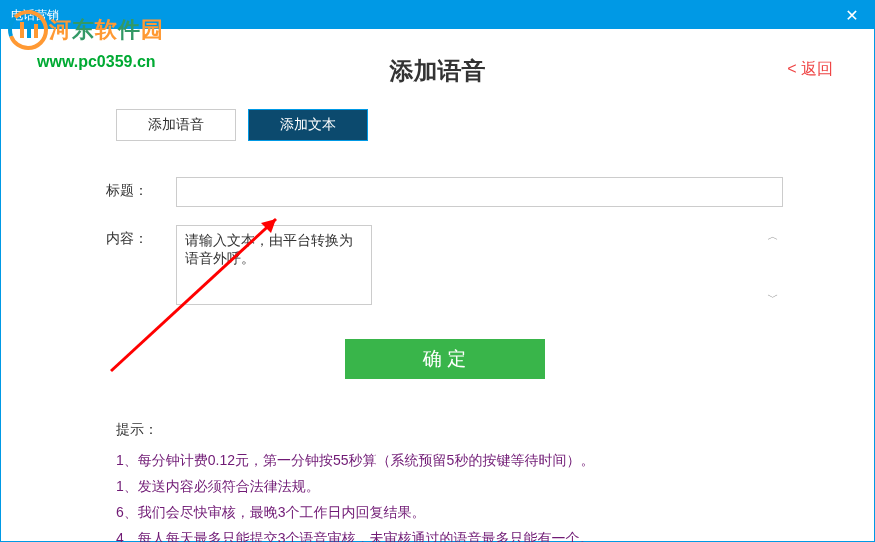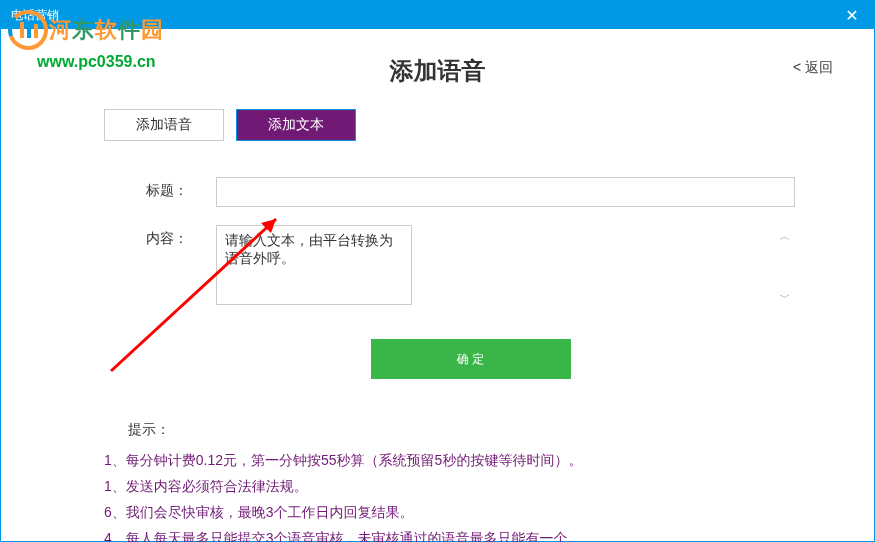--- a/index.html
+++ b/index.html
@@ -8,37 +8,37 @@
     .titlebar { height: 28px; background: #0099e5; display: flex; align-items: center; justify-content: space-between; padding: 0 8px 0 10px; }
     .titlebar-title { color: #fff; font-size: 12px; }
     .close-btn { width: 28px; height: 28px; display: flex; align-items: center; justify-content: center; color: #fff; font-size: 16px; cursor: pointer; }
     .watermark { position: absolute; top: 8px; left: 6px; pointer-events: none; z-index: 5; }
     .wm-logo { display: flex; align-items: center; }
     .wm-circle { width: 42px; height: 42px; position: relative; }
     .wm-text { font-size: 22px; font-weight: bold; letter-spacing: 1px; }
     .wm-text .o { color: #ff9933; }
     .wm-text .g { color: #339966; }
     .wm-url { position: absolute; top: 44px; left: 30px; color: #00aa33; font-size: 16px; font-weight: bold; }
-    .content-area { position: absolute; top: 28px; left: 1px; right: 1px; bottom: 1px; padding: 20px 28px; border-radius: 12px; }
+    .content-area { position: absolute; top: 28px; left: 1px; right: 1px; bottom: 1px; padding: 20px 40px; border-radius: 12px; }
     .page-title { text-align: center; font-size: 24px; color: #333; margin-top: 6px; }
-    .back-link { position: absolute; top: 30px; right: 40px; color: #404040; font-size: 14px; cursor: pointer; }
+    .back-link { position: absolute; top: 30px; right: 40px; color: #ef4444; font-size: 16px; cursor: pointer; }
     .tab-row { display: flex; gap: 12px; margin-top: 22px; margin-left: 74px; }
     .tab-btn { width: 120px; height: 32px; border: 1px solid #ccc; background: #fff; color: #333; font-size: 14px; cursor: pointer; display: flex; align-items: center; justify-content: center; }
-    .tab-btn.active { background: #701a75; border-color: #0099e5; color: #fff; }
-    .form-area { margin-top: 36px; margin-left: 116px; margin-right: 50px; }
+    .tab-btn.active { background: #0c4a6e; border-color: #0099e5; color: #fff; }
+    .form-area { margin-top: 36px; margin-left: 64px; margin-right: 50px; }
     .form-row { display: flex; align-items: flex-start; margin-bottom: 18px; }
     .form-label { width: 70px; color: #333; font-size: 14px; padding-top: 5px; }
     .title-input { flex: 1; height: 30px; border: 1px solid #ccc; padding: 0 8px; font-size: 14px; }
     .content-textarea { flex: 1; height: 80px; border: 1px solid #ccc; padding: 6px 8px; font-size: 14px; color: #333; resize: none; position: relative; }
     .textarea-wrap { flex: 1; position: relative; }
     .scroll-indicator { position: absolute; right: 3px; width: 14px; color: #999; font-size: 11px; text-align: center; }
     .scroll-up { top: 4px; } .scroll-down { bottom: 4px; }
-    .confirm-btn { width: 200px; height: 40px; background: #39b54a; color: #fff; font-size: 12px; border: none; cursor: pointer; margin: 30px auto 0; display: block; }
+    .confirm-btn { width: 200px; height: 40px; background: #39b54a; color: #fff; font-size: 19px; border: none; cursor: pointer; margin: 30px auto 0; display: block; }
     .tips-section { margin-top: 42px; margin-left: 74px; margin-right: 50px; }
-    .tips-title { font-size: 14px; color: #333; margin-bottom: 14px; margin-left: 24px; }
+    .tips-title { font-size: 14px; color: #333; margin-bottom: 14px; }
     .tips-list { list-style: none; }
     .tips-list li { color: #701a75; font-size: 14px; line-height: 1; margin-bottom: 12px; }
     .arrow-overlay { position: absolute; top: 200px; left: 100px; width: 200px; height: 180px; pointer-events: none; z-index: 10; }
     .arrow-line { stroke: #ff0000; stroke-width: 3; fill: none; }
     .arrow-head { fill: #ff0000; }
     .content-textarea::placeholder{color:#333;}
   </style>
 </head>
 <body>
 

